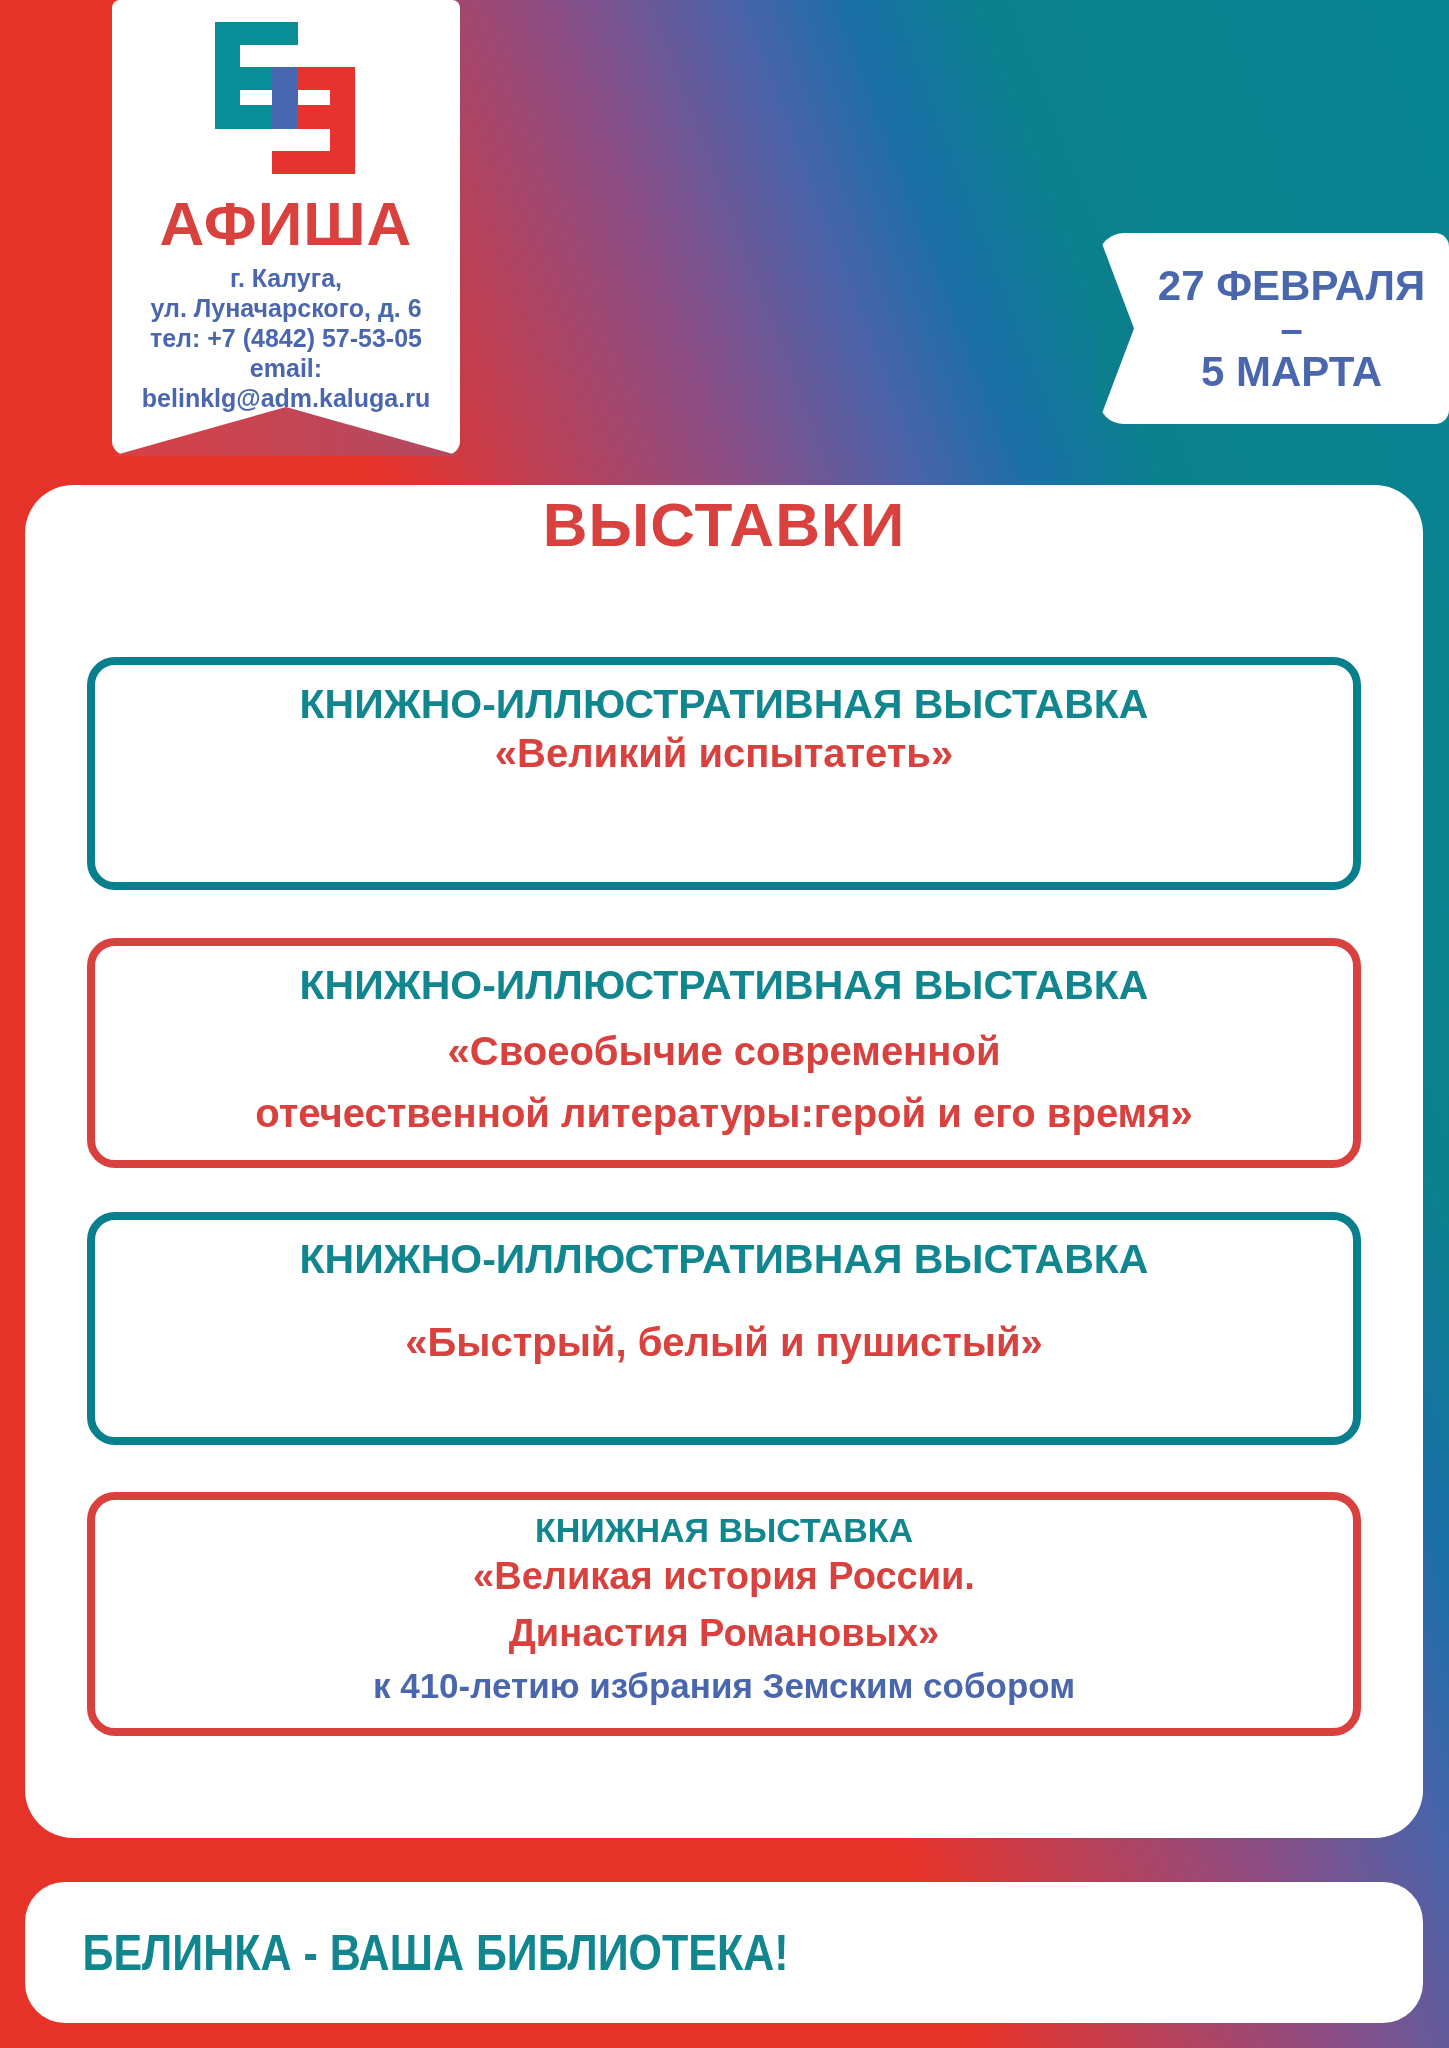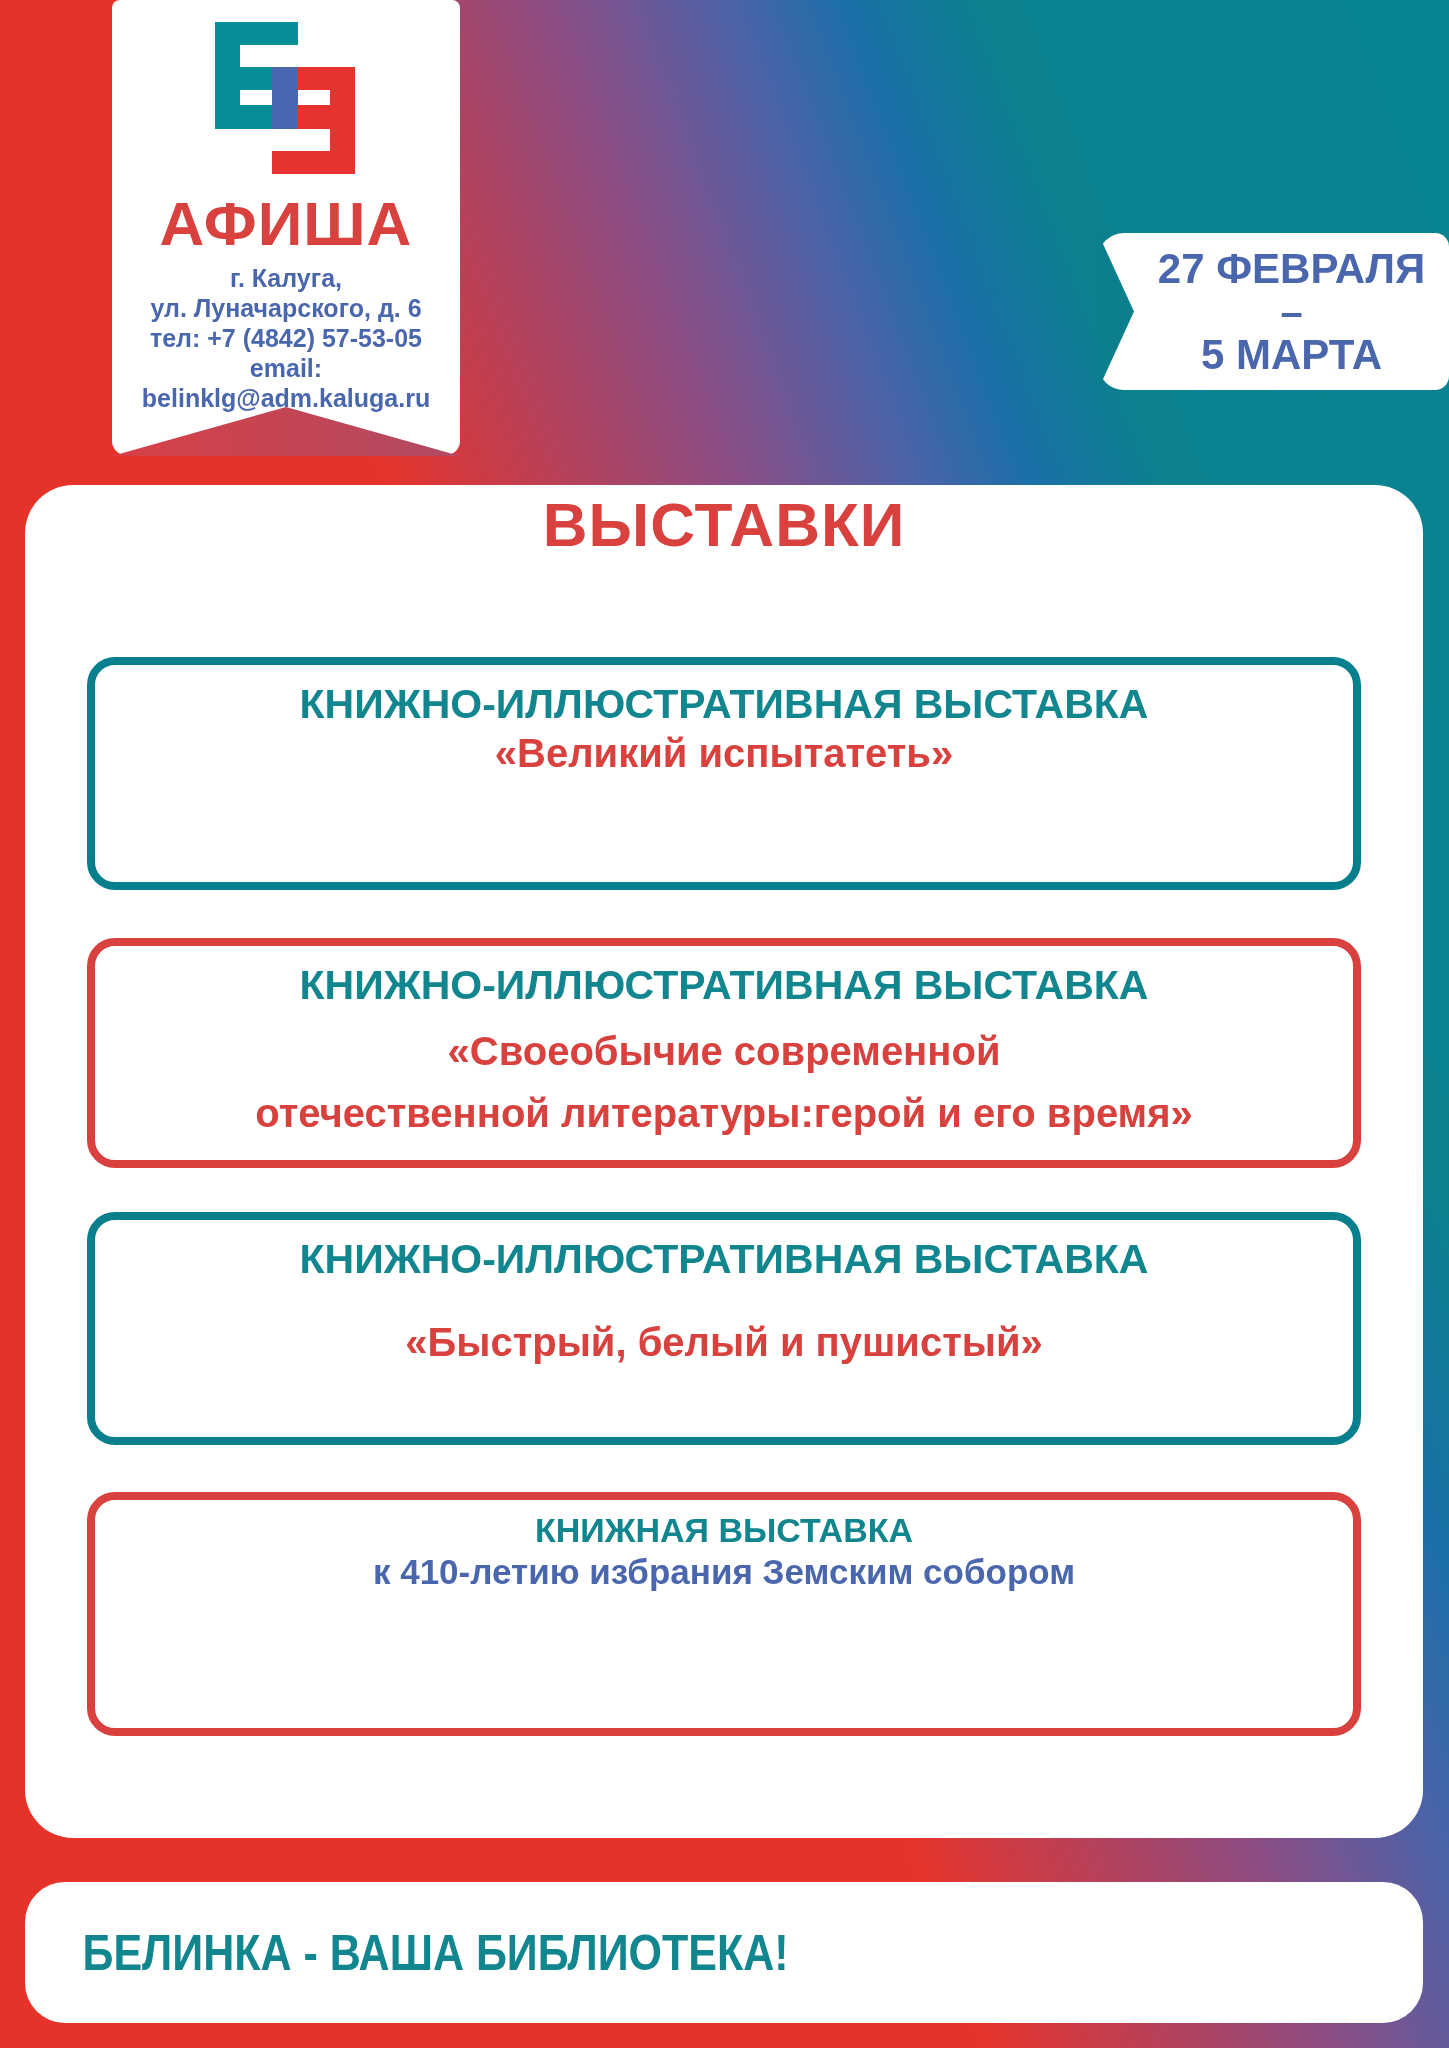--- a/index.html
+++ b/index.html
@@ -37,21 +37,21 @@
   .lg-r-loopbot{left:185px; top:67px; width:34px; height:23px;}
   .lg-r-looptop{left:185px; top:105px; width:34px; height:24px;}
   .lg-r-stem{left:218px; top:67px; width:25px; height:107px;}
   .lg-r-arm{left:160px; top:151px; width:60px; height:23px;}
   .afisha{position:absolute; left:0; top:188px; width:100%; text-align:center;
           font-size:62px; letter-spacing:1px; color:var(--accent-red);}
   .addr{position:absolute; left:0; top:263px; width:100%; text-align:center;
         font-size:25px; line-height:30px; color:var(--accent-blue);}
 
   
-  .badge{position:absolute; right:0; top:233px; width:351px; height:157px;
+  .badge{position:absolute; right:0; top:233px; width:351px; height:191px;
          background:#fff; border-radius:26px 14px 14px 26px;}
   .badge-notch{position:absolute; left:0; top:0; width:36px; height:100%;
          background:#0b7f8c; clip-path:polygon(0 0, 100% 50%, 0 100%);}
   .badge-text{position:absolute; left:36px; right:0; top:0; height:100%;
          display:flex; flex-direction:column; justify-content:center; align-items:center;
          color:var(--accent-blue); font-size:42px; line-height:46px; text-align:center;}
   .badge-dash{font-size:40px; line-height:40px;}
 
   
   .card{position:absolute; left:25px; top:485px; width:1398px; height:1353px;
@@ -137,20 +137,24 @@
       </div>
     </div>
 
     <div class="box b-teal box3">
       <div class="type">КНИЖНО-ИЛЛЮСТРАТИВНАЯ ВЫСТАВКА</div>
       <div class="ttl">«Быстрый, белый и пушистый»</div>
     </div>
 
     <div class="box b-red box4">
       <div class="type">КНИЖНАЯ ВЫСТАВКА</div>
+      <div class="ttl">
+        <div>«Великая история России.</div>
+        <div class="ttl-line2">Династия Романовых»</div>
+      </div>
       <div class="note">
         <div>к 410-летию избрания Земским собором</div>
       </div>
     </div>
   </div>
 
   <div class="footer">
     <span class="slogan">БЕЛИНКА - ВАША БИБЛИОТЕКА!</span>
   </div>
 

